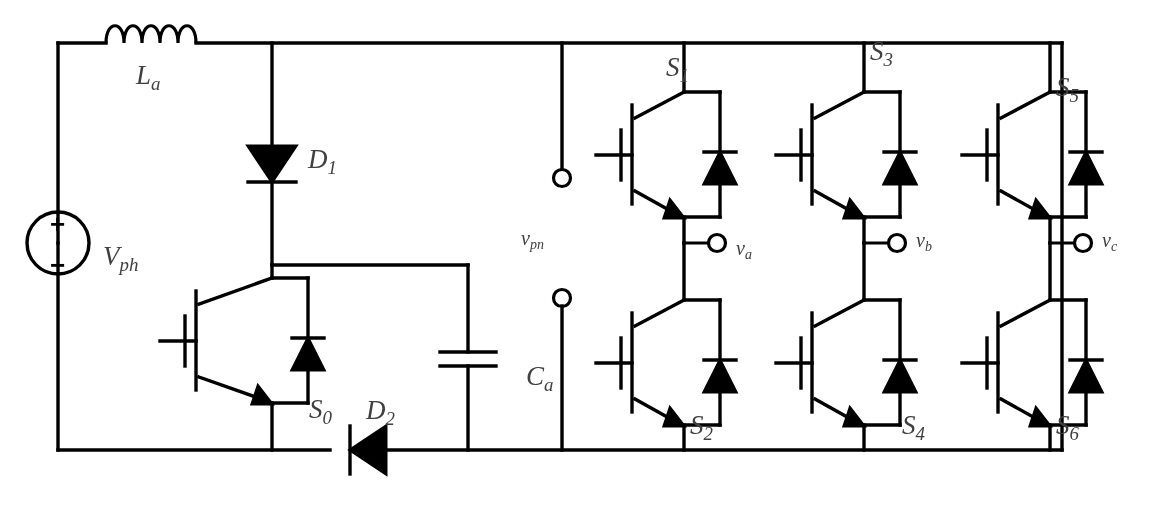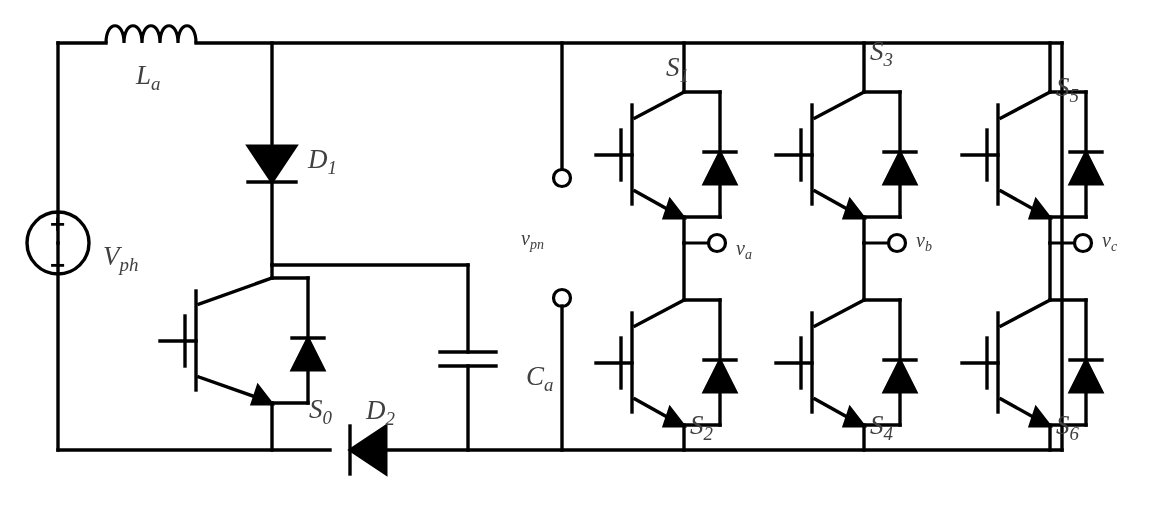--- a/index.html
+++ b/index.html
@@ -348,21 +348,21 @@
   </div>
 
   <div class="lbl lbl-main" style="left:870px; top:38px;">
     <span>S</span><span class="sub">3</span>
   </div>
 
   <div class="lbl lbl-v" style="left:916px; top:230px;">
     <span>v</span><span class="sub">b</span>
   </div>
 
-  <div class="lbl lbl-main" style="left:870px; top:412px;">
+  <div class="lbl lbl-main" style="left:902px; top:412px;">
     <span>S</span><span class="sub">4</span>
   </div>
 
   <div class="lbl lbl-main" style="left:1056px; top:54px;margin-top:20px;">
     <span>S</span><span class="sub">5</span>
   </div>
 
   <div class="lbl lbl-v" style="left:1102px; top:230px;">
     <span>v</span><span class="sub">c</span>
   </div>

